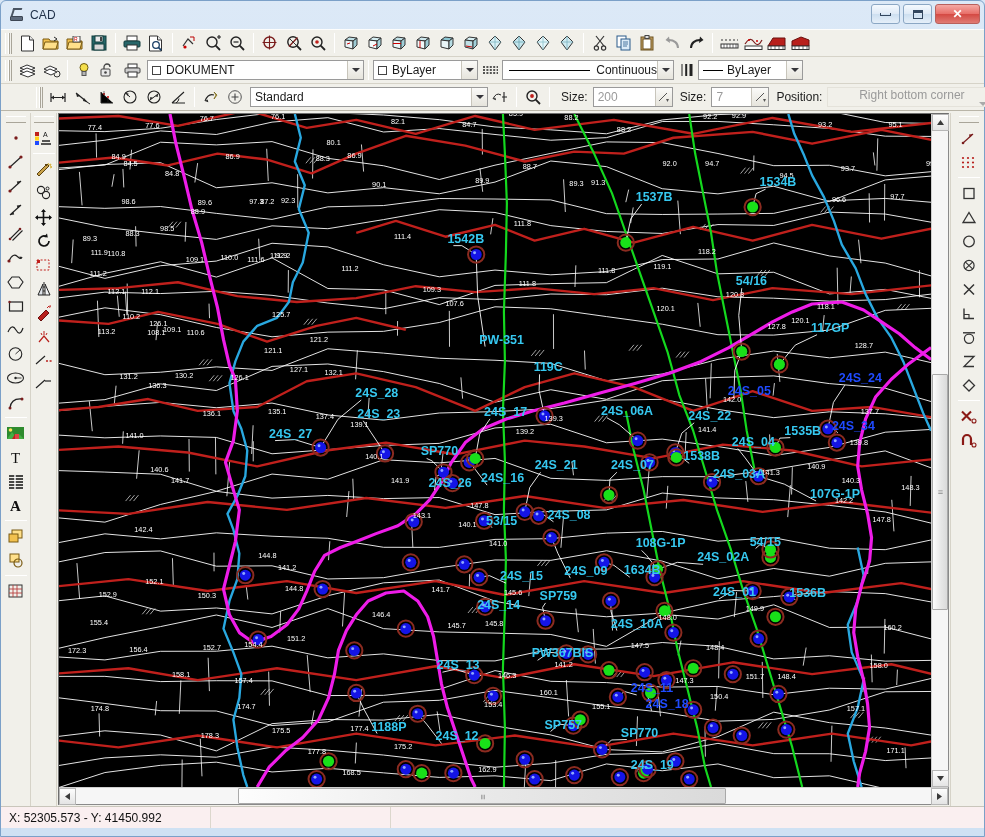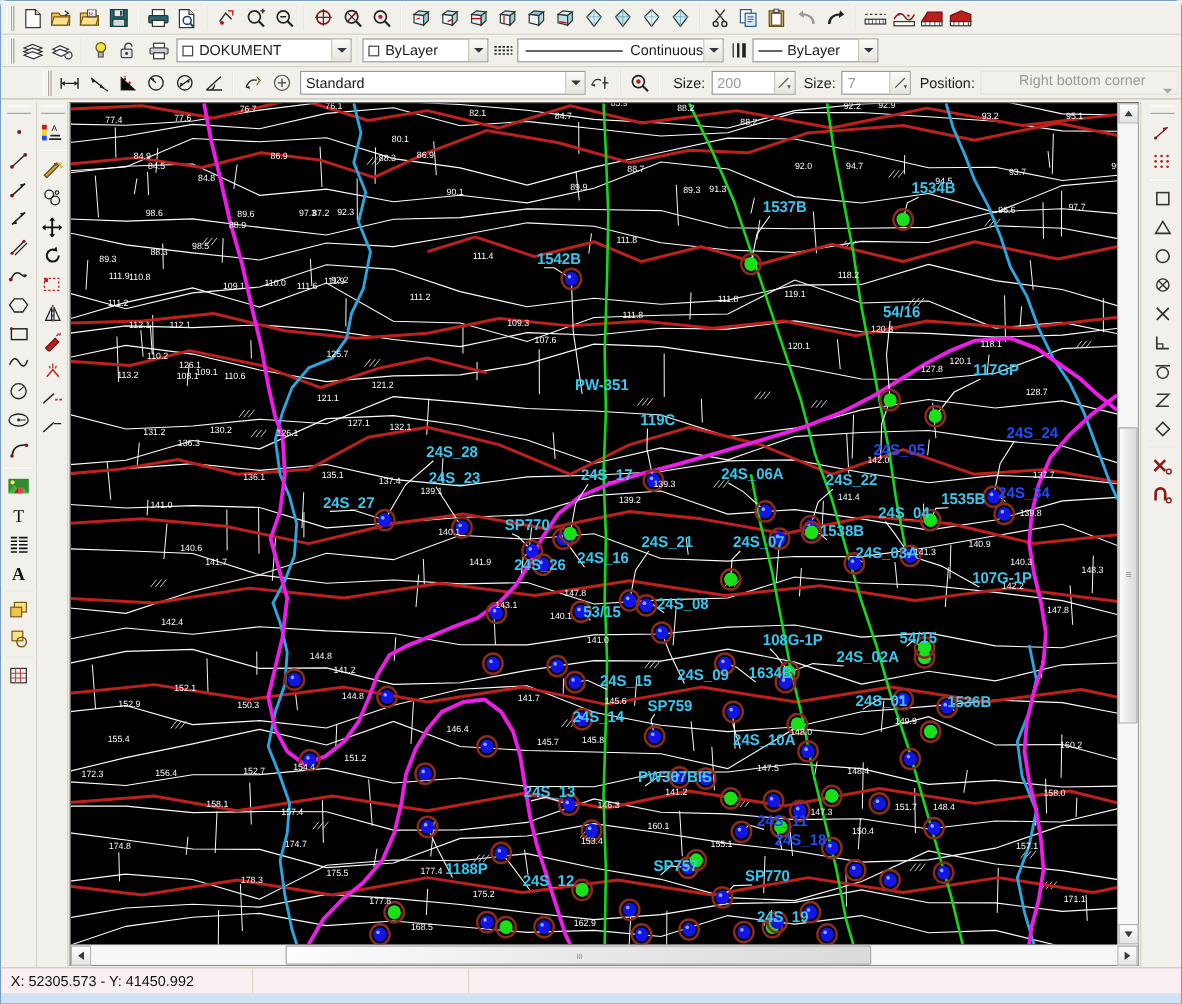--- a/index.html
+++ b/index.html
@@ -198,20 +198,36 @@
     border-right:1px solid #dcd7cd;
   }
   #statusbar .cell.grow { flex:1; border-right:none; }
   #bottom-strip { height:8px; background:#cfe1f3; flex:none; }
 </style>
 </head>
 <body>
 
 <div id="app-window">
 
+  <div id="titlebar">
+    <div class="title-ico">
+      <span class="tico-arm"></span>
+        <span class="tico-body"></span>
+    </div>
+    <span class="title-text">CAD</span>
+    <div id="winbuttons">
+      <div class="winbtn">
+          <span class="minglyph"></span>
+        </div>
+      <div class="winbtn">
+          <span class="maxglyph"></span>
+        </div>
+      <div class="winbtn close">✕</div>
+    </div>
+  </div>
 
   <div id="toolbars">
 
     <div class="tbrow">
       <div class="grip"></div>
 
       <div class="tbtn">
         <svg width="15" height="17" viewBox="0 0 15 17">
             <path d="M1.5 1h8l4 4v11h-12z" fill="#fff" stroke="#333"></path>
             <path d="M9.5 1v4h4" fill="#e8e8e8" stroke="#333"></path>
@@ -484,21 +500,21 @@
           </svg>
       </div>
       <div class="tbtn">
         <svg width="17" height="15" viewBox="0 0 17 15">
             <rect x="4" y="1" width="9" height="4" fill="#fff" stroke="#333"></rect>
             <rect x="1" y="5" width="15" height="5" rx="1" fill="#cfcfcf" stroke="#444"></rect>
             <rect x="4" y="9" width="9" height="5" fill="#fff" stroke="#333"></rect>
           </svg>
       </div>
 
-      <div class="combo" style="width:146px;margin-left:3px;">
+      <div class="combo" style="width:217px;margin-left:3px;">
         <span class="swatch-box"></span>
         <span>DOKUMENT</span>
         <span class="arrow">
             <i class="caret"></i>
           </span>
       </div>
 
       <div class="tbsep"></div>
 
       <div class="combo" style="width:105px;">
@@ -624,21 +640,21 @@
         <svg width="17" height="16" viewBox="0 0 17 16">
             <circle cx="7" cy="7" r="5" fill="none" stroke="#222" stroke-width="1.4"></circle>
             <path d="M10.7 10.7l4.3 4.3" stroke="#222" stroke-width="1.8"></path>
             <circle cx="7" cy="7" r="1.9" fill="#c0201c"></circle>
           </svg>
       </div>
 
       <div class="tbsep"></div>
 
       <span class="lbl">Size:</span>
-      <div class="field" style="width:70px;">
+      <div class="field" style="width:80px;">
         <span>200</span>
         <span class="spin">
           <svg width="11" height="11" viewBox="0 0 11 11">
               <path d="M1 9L9 1" stroke="#555"></path>
               <path d="M8 7l1.5 3 1.5-3z" fill="#555"></path>
             </svg>
         </span>
       </div>
 
       <span class="lbl">Size:</span>

